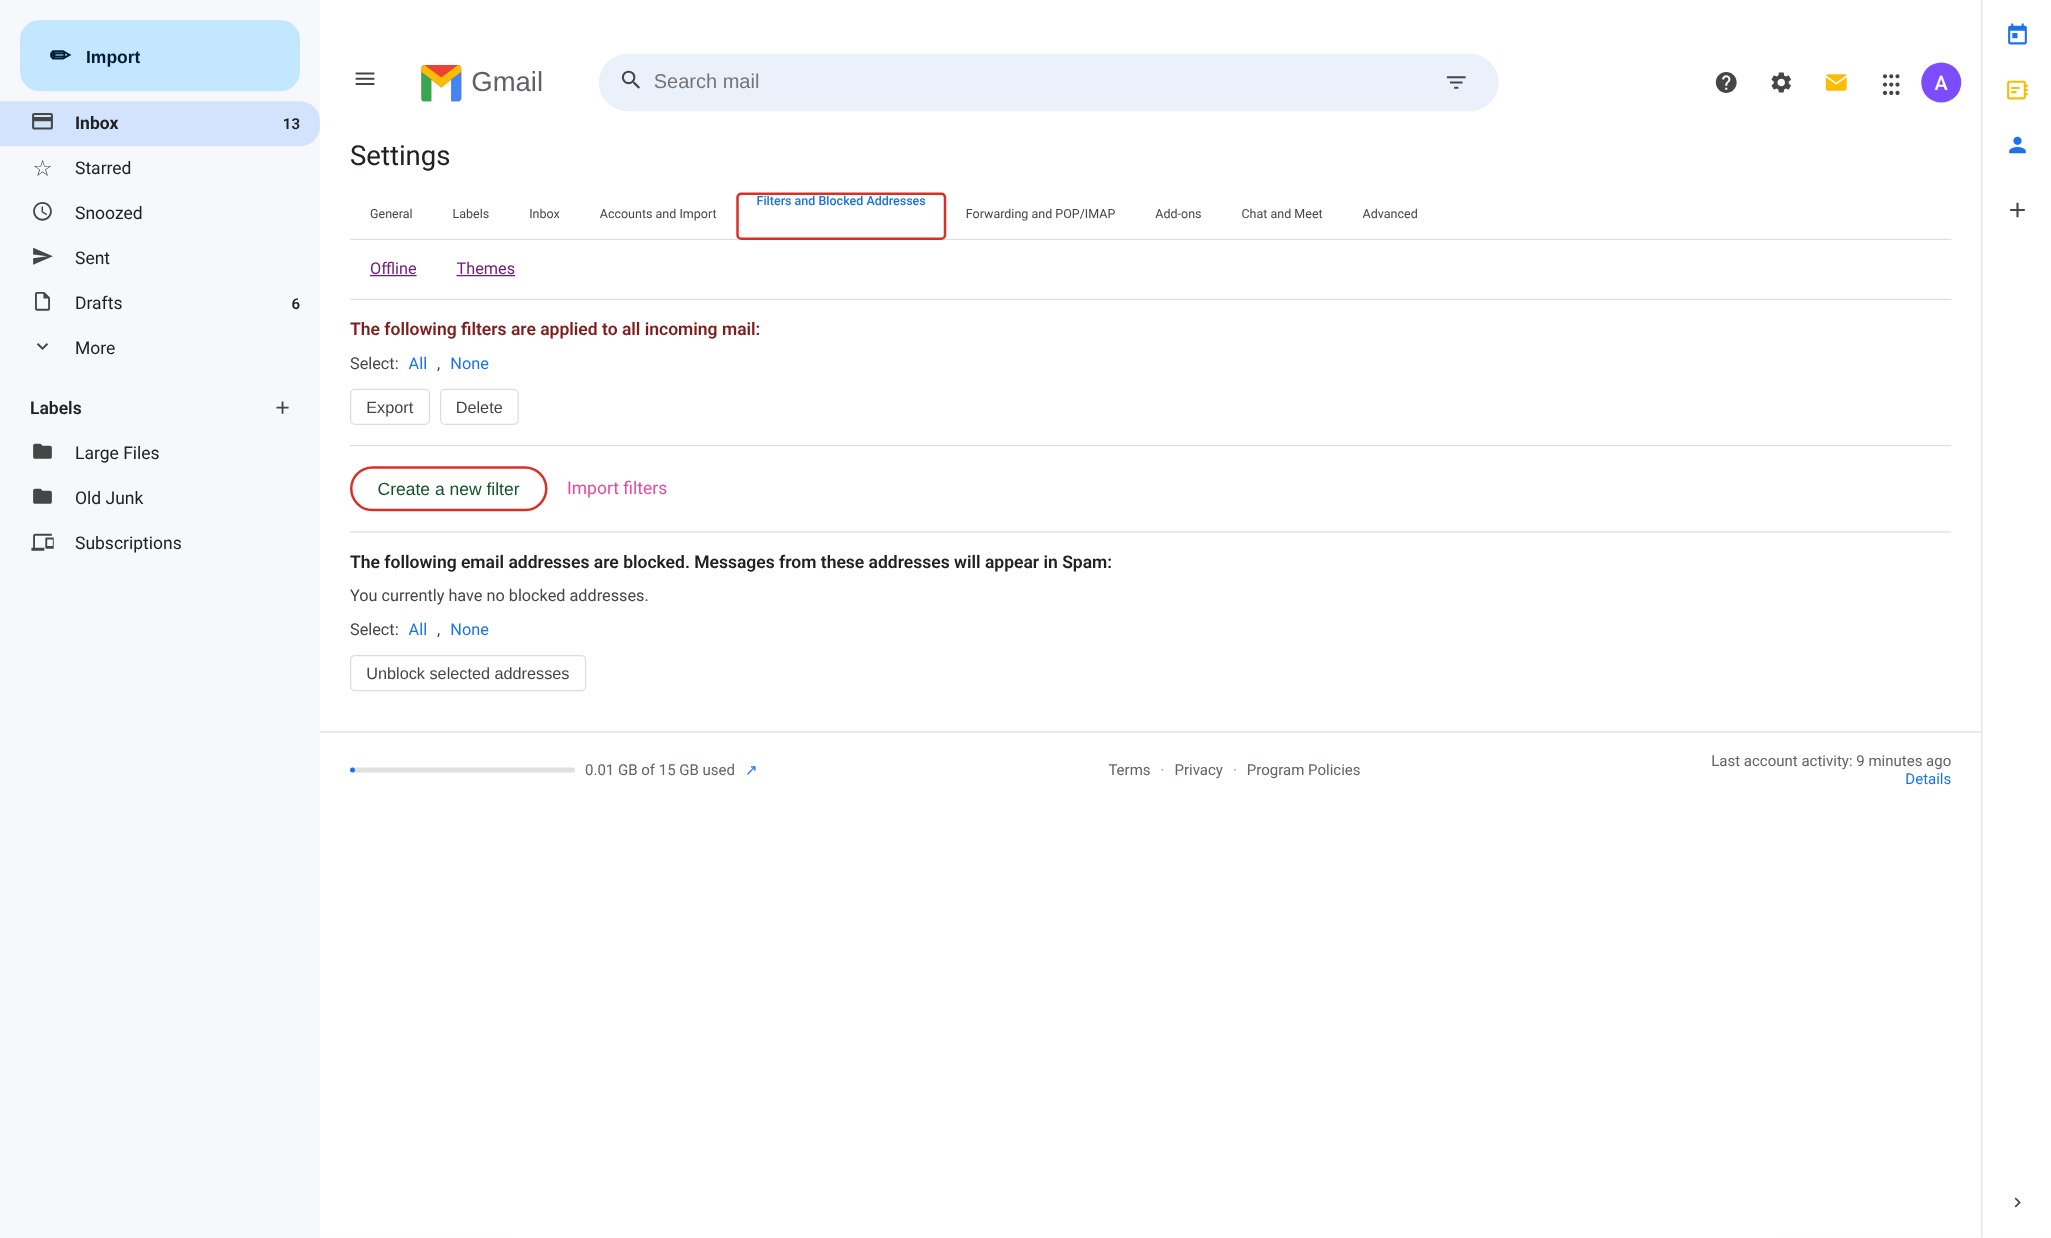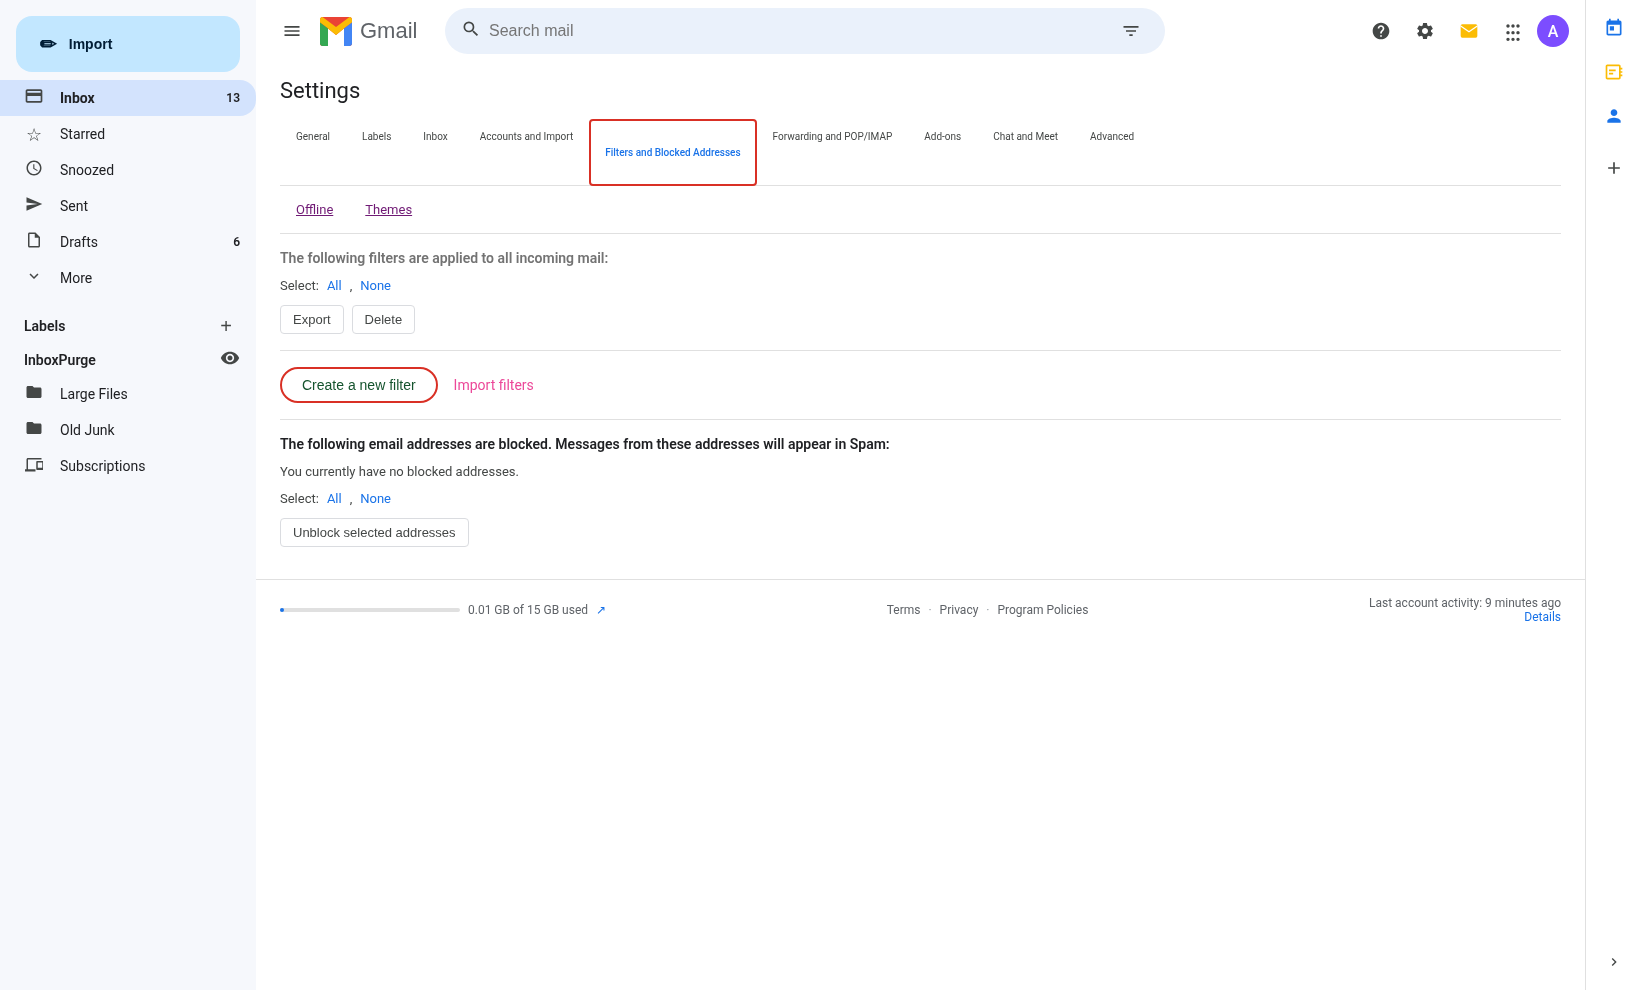--- a/index.html
+++ b/index.html
@@ -15,47 +15,47 @@
     .nav-item .nav-count { margin-left: auto; font-size: 12px; font-weight: 600; }
     .nav-label-section { padding: 16px 16px 4px 24px; font-size: 14px; font-weight: 600; color: #202124; display: flex; align-items: center; justify-content: space-between; }
     .add-label-btn { background: none; border: none; cursor: pointer; font-size: 20px; color: #444746; width: 28px; height: 28px; border-radius: 50%; display: flex; align-items: center; justify-content: center; }
     .label-section-header { display: flex; align-items: center; padding: 4px 16px 4px 24px; }
     .label-eye { font-size: 16px; color: #444746; cursor: pointer; }
 
     
     .main { flex: 1; display: flex; flex-direction: column; overflow: hidden; background: #fff; }
 
     
-    .topbar { display: flex; align-items: center; padding: 8px 16px; gap: 8px; flex-shrink: 0; }
+    .topbar { display: flex; padding: 8px 16px; gap: 25px; flex-shrink: 0; margin-top: 35px; }
     .menu-btn { background: none; border: none; cursor: pointer; font-size: 20px; color: #444746; width: 40px; height: 40px; border-radius: 50%; display: flex; align-items: center; justify-content: center; }
     .gmail-logo { display: flex; align-items: center; gap: 4px; text-decoration: none; margin-right: 8px; }
     .search-bar { flex: 1; max-width: 720px; background: #eaf1fb; border-radius: 24px; display: flex; align-items: center; padding: 0 16px; height: 46px; gap: 8px; }
     .search-icon { color: #444746; font-size: 18px; }
     .search-input { background: none; border: none; outline: none; font-size: 16px; flex: 1; color: #c2410c; }
     .search-filter-btn { background: none; border: none; cursor: pointer; font-size: 18px; color: #444746; width: 36px; height: 36px; border-radius: 50%; display: flex; align-items: center; justify-content: center; }
     .topbar-right { margin-left: auto; display: flex; align-items: center; gap: 4px; }
     .icon-btn { background: none; border: none; cursor: pointer; width: 40px; height: 40px; border-radius: 50%; display: flex; align-items: center; justify-content: center; font-size: 20px; color: #444746; }
     .avatar { width: 32px; height: 32px; border-radius: 50%; background: #7c4dff; color: white; display: flex; align-items: center; justify-content: center; font-size: 16px; font-weight: 500; cursor: pointer; }
 
     
     .content { flex: 1; overflow-y: auto; padding: 0; }
     .settings-page { padding: 16px 24px; }
     .settings-title { font-size: 22px; font-weight: 400; color: #202124; margin-bottom: 16px; }
     
     
     .tabs { display: flex; flex-wrap: wrap; border-bottom: 1px solid #e0e0e0; margin-bottom: 0; }
     .tab { padding: 12px 16px; font-size: 10px; color: #444746; cursor: pointer; text-decoration: none; white-space: nowrap; border-bottom: 3px solid transparent; margin-bottom: -1px; }
     .tab.active { color: #1a73e8; border-bottom: 3px solid #1a73e8; font-weight: 500; border-radius: 2px 2px 0 0; }
-    .tab.highlighted { border: 2px solid #d93025; border-radius: 4px; color: #1a73e8; font-weight: 500; padding: 26px 14px; }
+    .tab.highlighted { border: 2px solid #d93025; border-radius: 4px; color: #1a73e8; font-weight: 500; padding: 0 14px; }
 
     .subtabs { display: flex; padding: 8px 0; border-bottom: 1px solid #e0e0e0; margin-bottom: 16px; }
     .subtab { padding: 8px 16px; font-size: 13px; color: #701a75; cursor: pointer; }
 
     
-    .section-heading { font-size: 14px; font-weight: 600; color: #737373; margin: 16px 0 12px 0; }
+    .section-heading { font-size: 14px; font-weight: 600; color: #7f1d1d; margin: 16px 0 12px 0; }
     .select-row { display: flex; align-items: center; gap: 8px; margin-bottom: 12px; font-size: 13px; color: #444746; }
     .select-link { color: #1a73e8; text-decoration: none; cursor: pointer; }
     .btn-row { display: flex; gap: 8px; margin-bottom: 16px; }
     .btn-outline { border: 1px solid #dadce0; background: #fff; border-radius: 4px; padding: 6px 12px; font-size: 13px; color: #444746; cursor: pointer; }
     .divider { border: none; border-top: 1px solid #e0e0e0; margin: 8px 0 16px 0; }
 
     .create-filter-area { display: flex; align-items: center; gap: 16px; margin: 16px 0; }
     .create-filter-btn { border: 2px solid #d93025; border-radius: 20px; padding: 8px 20px; background: #fff; color: #14532d; font-size: 14px; cursor: pointer; font-weight: 500; }
     .import-link { color: #ec4899; text-decoration: none; font-size: 14px; cursor: pointer; }
 
@@ -138,28 +138,20 @@
       </span>
       <span>More</span>
     </div>
   </nav>
 
   <div class="nav-label-section">
     <span>Labels</span>
     <button class="add-label-btn">+</button>
   </div>
 
-  <div class="label-section-header">
-    <span style="font-size:14px;font-weight:600;flex:1;">InboxPurge</span>
-    <span class="label-eye">
-      <svg width="20" height="20" viewBox="0 0 24 24" fill="#444746">
-          <path d="M12 4.5C7 4.5 2.73 7.61 1 12c1.73 4.39 6 7.5 11 7.5s9.27-3.11 11-7.5c-1.73-4.39-6-7.5-11-7.5zM12 17c-2.76 0-5-2.24-5-5s2.24-5 5-5 5 2.24 5 5-2.24 5-5 5zm0-8c-1.66 0-3 1.34-3 3s1.34 3 3 3 3-1.34 3-3-1.34-3-3-3z"></path>
-        </svg>
-    </span>
-  </div>
 
   <div class="nav-item">
     <span class="nav-icon">
       <svg width="18" height="18" viewBox="0 0 24 24" fill="#444746">
           <path d="M10 4H4c-1.1 0-2 .9-2 2v12c0 1.1.9 2 2 2h16c1.1 0 2-.9 2-2V8c0-1.1-.9-2-2-2h-8l-2-2z"></path>
         </svg>
     </span>
     <span>Large Files</span>
   </div>
   <div class="nav-item">

